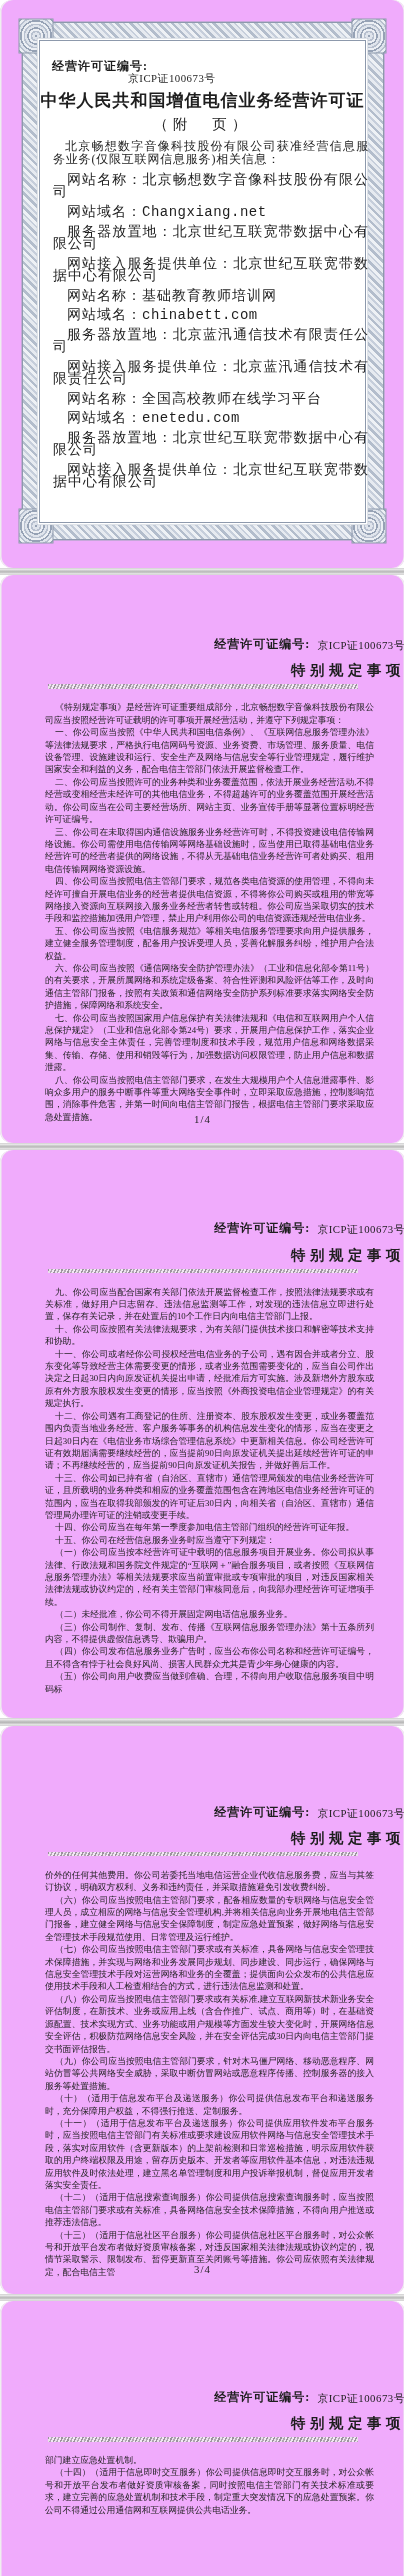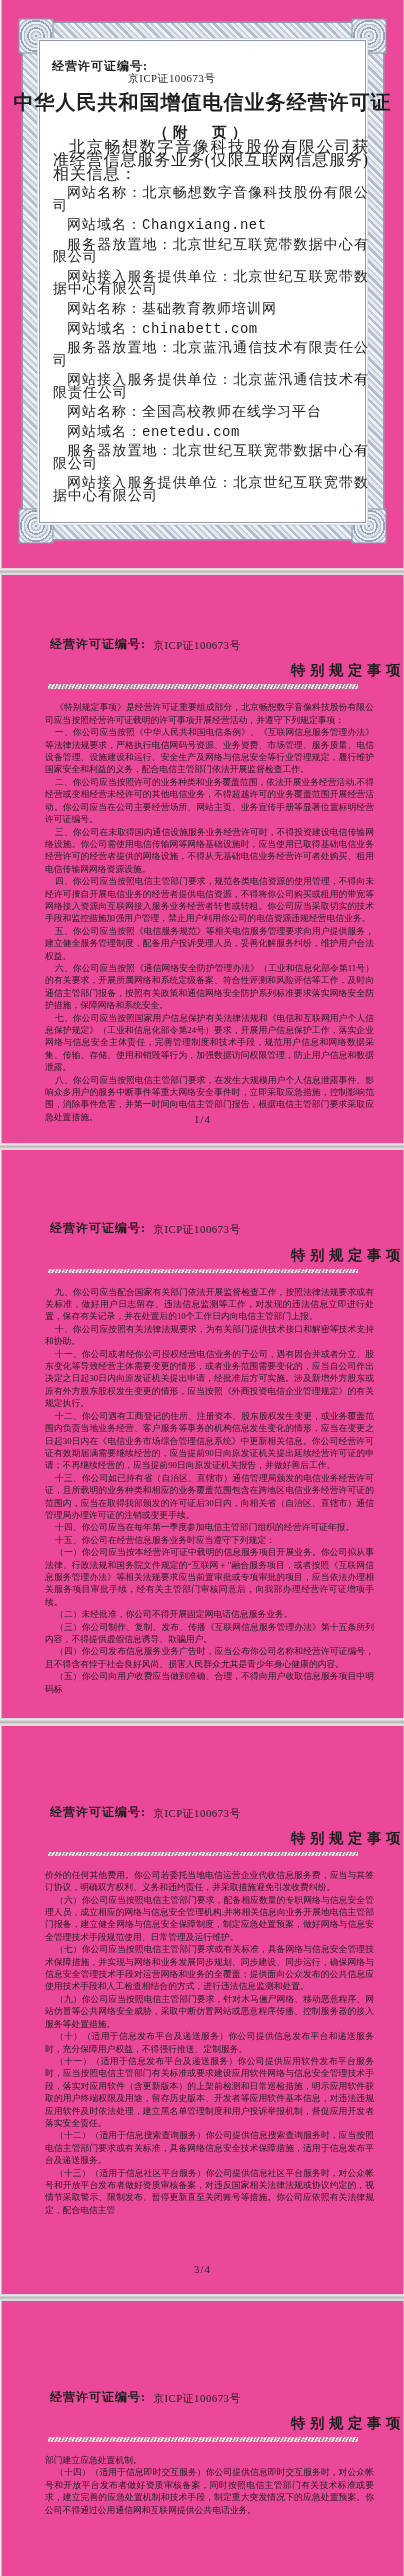--- a/index.html
+++ b/index.html
@@ -7,23 +7,24 @@
     width:405px;
     font-family:"Liberation Serif","DejaVu Serif",serif;
     color:#1e1e1e;
     -webkit-font-smoothing:antialiased;
   }
   .doc{width:405px;}
   .page{
     position:relative;
     width:405px;
     height:568px;
-    background:#ec4899;
+    background:#f0abfc;
     overflow:hidden;
     box-shadow:inset 1.5px 0 0 #efefef, inset -1.5px 0 0 #efefef;
+    border-radius:12px;
   }
   .separator{
     height:7.2px;
     background:linear-gradient(#f0f0f0,#c3c3c3 40%,#b9b9b9 60%,#ececec);
     border-top:0.5px solid #d8d8d8;
     border-bottom:0.5px solid #d8d8d8;
     box-sizing:border-box;
   }
 
   
@@ -50,51 +51,51 @@
   .lic-label-cover{
     position:absolute;left:52px;top:58px;
     font-size:12px;font-weight:700;letter-spacing:1px;
   }
   .lic-no-cover{
     position:absolute;left:128px;top:72px;
     font-size:10.8px;letter-spacing:0.5px;
   }
   .cover-title{
     position:absolute;left:0;right:0;top:89px;
-    text-align:center;font-size:20px;font-weight:700;letter-spacing:1px;
+    text-align:center;font-size:17px;font-weight:700;letter-spacing:1px;
     margin:0;
   }
   .cover-subtitle{
     position:absolute;left:0;right:0;top:115px;
-    text-align:center;font-size:14.4px;font-weight:700;letter-spacing:5.2px;
-    margin:8px;
+    text-align:center;font-size:14.4px;font-weight:400;letter-spacing:5.2px;
+    margin:0;
   }
   .cover-body{
     position:absolute;left:53px;top:140px;width:316px;
   }
   .cover-intro{
     margin:0 0 7.2px 0;
-    font-size:16px;line-height:13.4px;letter-spacing:0.8px;
+    font-size:12px;line-height:13.4px;letter-spacing:0.8px;
     text-indent:1em;text-align:justify;
   }
   .entry{
     margin:0 0 7.2px 0;
     font-size:14px;line-height:12.4px;letter-spacing:1px;
     text-indent:1em;text-align:justify;
   }
   .entry .mono{font-family:"Liberation Mono","DejaVu Sans Mono",monospace;letter-spacing:0.5px;}
 
   
   .sheet{position:absolute;left:0;right:0;}
   .p2 .sheet{top:61px}
   .p3 .sheet{top:70px}
   .p4 .sheet{top:78px}
   .p5 .sheet{top:88px}
 
-  .lic-line{margin-left:50px;white-space:nowrap;}
+  .lic-line{margin-left:50px;white-space:nowrap;text-align:right;}
   .lic-line .lic-label{font-size:12px;font-weight:700;letter-spacing:1px;}
   .lic-line .lic-no{font-size:10.8px;letter-spacing:0.5px;margin-left:7.2px;position:relative;top:1px;}
 
   .sp-title{
     margin:8.2px 0 0 0;text-align:right;
     font-size:14.4px;font-weight:700;letter-spacing:4.6px;
   }
   .wavy{
     width:310px;height:4.6px;margin:4.1px auto 0 auto;
     background:repeating-linear-gradient(115deg,#8d8d8d 0 1.5px,#e9e9e9 1.5px 3.1px,#a5a5a5 3.1px 4.6px,#f3f3f3 4.6px 6.2px);
@@ -184,21 +185,21 @@
       <h2 class="sp-title">特别规定事项</h2>
       <div class="wavy"></div>
       <div class="sp-body">
         <p>九、你公司应当配合国家有关部门依法开展监督检查工作，按照法律法规要求或有关标准，做好用户日志留存、违法信息监测等工作，对发现的违法信息立即进行处置，保存有关记录，并在处置后的10个工作日内向电信主管部门上报。</p>
         <p>十、你公司应按照有关法律法规要求，为有关部门提供技术接口和解密等技术支持和协助。</p>
         <p>十一、你公司或者经你公司授权经营电信业务的子公司，遇有因合并或者分立、股东变化等导致经营主体需要变更的情形，或者业务范围需要变化的，应当自公司作出决定之日起30日内向原发证机关提出申请，经批准后方可实施。涉及新增外方股东或原有外方股东股权发生变更的情形，应当按照《外商投资电信企业管理规定》的有关规定执行。</p>
         <p>十二、你公司遇有工商登记的住所、注册资本、股东股权发生变更，或业务覆盖范围内负责当地业务经营、客户服务等事务的机构信息发生变化的情形，应当在变更之日起30日内在《电信业务市场综合管理信息系统》中更新相关信息。你公司经营许可证有效期届满需要继续经营的，应当提前90日向原发证机关提出延续经营许可证的申请；不再继续经营的，应当提前90日向原发证机关报告，并做好善后工作。</p>
         <p>十三、你公司如已持有省（自治区、直辖市）通信管理局颁发的电信业务经营许可证，且所载明的业务种类和相应的业务覆盖范围包含在跨地区电信业务经营许可证的范围内，应当在取得我部颁发的许可证后30日内，向相关省（自治区、直辖市）通信管理局办理许可证的注销或变更手续。</p>
         <p>十四、你公司应当在每年第一季度参加电信主管部门组织的经营许可证年报。</p>
         <p>十五、你公司在经营信息服务业务时应当遵守下列规定：</p>
-        <p>（一）你公司应当按本经营许可证中载明的信息服务项目开展业务。你公司拟从事法律、行政法规和国务院文件规定的“互联网＋”融合服务项目，或者按照《互联网信息服务管理办法》等相关法规要求应当前置审批或专项审批的项目，应当依法办理相关服务项目审批手续，经有关主管部门审核同意后，向我部办理经营许可证增项手续。</p>
+        <p>（一）你公司应当按本经营许可证中载明的信息服务项目开展业务。你公司拟从事法律、行政法规和国务院文件规定的“互联网＋”融合服务项目，或者按照《互联网信息服务管理办法》等相关法规要求应当前置审批或专项审批的项目，对违反国家相关法律法规或协议约定的，经有关主管部门审核同意后，向我部办理经营许可证增项手续。</p>
         <p>（二）未经批准，你公司不得开展固定网电话信息服务业务。</p>
         <p>（三）你公司制作、复制、发布、传播《互联网信息服务管理办法》第十五条所列内容，不得提供虚假信息诱导、欺骗用户。</p>
         <p>（四）你公司发布信息服务业务广告时，应当公布你公司名称和经营许可证编号，且不得含有悖于社会良好风尚、损害人民群众尤其是青少年身心健康的内容。</p>
         <p>（五）你公司向用户收费应当做到准确、合理，不得向用户收取信息服务项目中明码标</p>
       </div>
     </div>
   </div>
 
   <div class="separator"></div>
 
@@ -206,24 +207,25 @@
     <div class="sheet">
       <div class="lic-line">
         <span class="lic-label">经营许可证编号:</span><span class="lic-no">京ICP证100673号</span>
       </div>
       <h2 class="sp-title">特别规定事项</h2>
       <div class="wavy"></div>
       <div class="sp-body">
         <p class="cont">价外的任何其他费用。你公司若委托当地电信运营企业代收信息服务费，应当与其签订协议，明确双方权利、义务和违约责任，并采取措施避免引发收费纠纷。</p>
         <p>（六）你公司应当按照电信主管部门要求，配备相应数量的专职网络与信息安全管理人员，成立相应的网络与信息安全管理机构,并将相关信息向业务开展地电信主管部门报备，建立健全网络与信息安全保障制度，制定应急处置预案，做好网络与信息安全管理技术手段规范使用、日常管理及运行维护。</p>
         <p>（七）你公司应当按照电信主管部门要求或有关标准，具备网络与信息安全管理技术保障措施，并实现与网络和业务发展同步规划、同步建设、同步运行，确保网络与信息安全管理技术手段对运营网络和业务的全覆盖；提供面向公众发布的公共信息应使用技术手段和人工检查相结合的方式，进行违法信息监测和处置。</p>
+        <p>（八）你公司应当按照电信主管部门要求或有关标准,建立互联网新技术新业务安全评估制度，在新技术、业务或应用上线（含合作推广、试点、商用等）时，在基础资源配置、技术实现方式、业务功能或用户规模等方面发生较大变化时，开展网络信息安全评估，积极防范网络信息安全风险，并在安全评估完成30日内向电信主管部门提交书面评估报告。</p>
         <p>（九）你公司应当按照电信主管部门要求，针对木马僵尸网络、移动恶意程序、网站仿冒等公共网络安全威胁，采取中断仿冒网站或恶意程序传播、控制服务器的接入服务等处置措施。</p>
         <p>（十）（适用于信息发布平台及递送服务）你公司提供信息发布平台和递送服务时，充分保障用户权益，不得强行推送、定制服务。</p>
         <p>（十一）（适用于信息发布平台及递送服务）你公司提供应用软件发布平台服务时，应当按照电信主管部门有关标准或要求建设应用软件网络与信息安全管理技术手段，落实对应用软件（含更新版本）的上架前检测和日常巡检措施，明示应用软件获取的用户终端权限及用途，留存历史版本、开发者等应用软件基本信息，对违法违规应用软件及时依法处理，建立黑名单管理制度和用户投诉举报机制，督促应用开发者落实安全责任。</p>
-        <p>（十二）（适用于信息搜索查询服务）你公司提供信息搜索查询服务时，应当按照电信主管部门要求或有关标准，具备网络信息安全技术保障措施，适用于信息发布平台及递送服务。</p>
+        <p>（十二）（适用于信息搜索查询服务）你公司提供信息搜索查询服务时，应当按照电信主管部门要求或有关标准，具备网络信息安全技术保障措施，不得向用户推送或推荐违法信息。</p>
         <p>（十三）（适用于信息社区平台服务）你公司提供信息社区平台服务时，对公众帐号和开放平台发布者做好资质审核备案，对违反国家相关法律法规或协议约定的，视情节采取警示、限制发布、暂停更新直至关闭账号等措施。你公司应依照有关法律规定，配合电信主管</p>
       </div>
     </div>
     <div class="pageno">3/4</div>
   </div>
 
   <div class="separator"></div>
 
   <div class="page p5">
     <div class="sheet">

